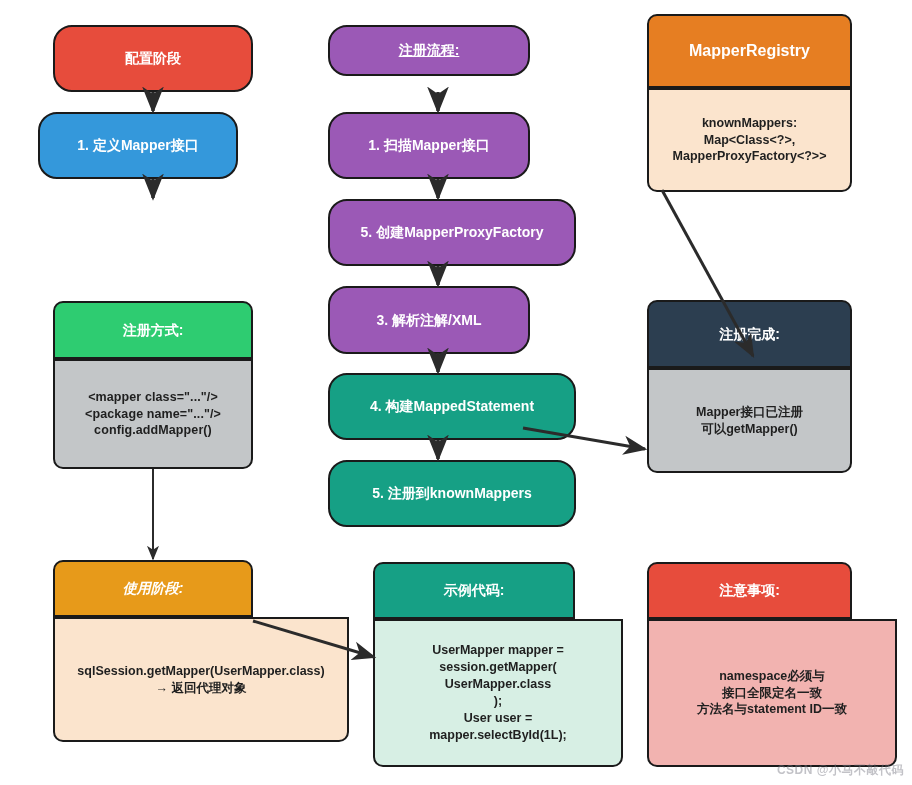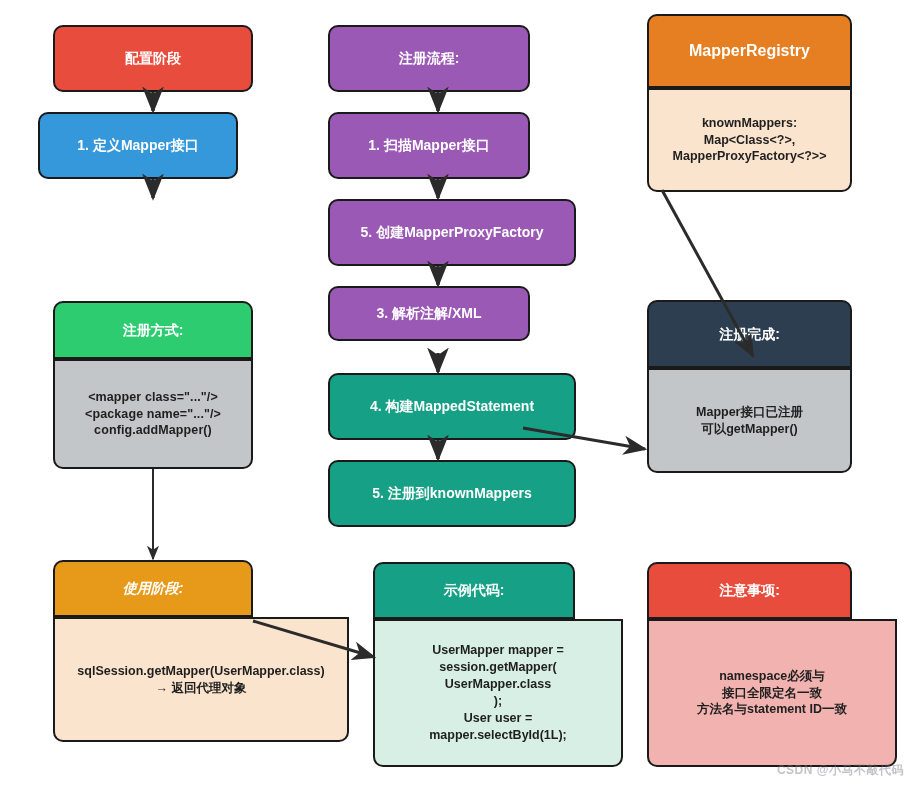--- a/index.html
+++ b/index.html
@@ -14,21 +14,21 @@
     position: relative;
     width: 912px;
     height: 785px;
     background: #ffffff;
     overflow: hidden;
   }
   .node {
     position: absolute;
     box-sizing: border-box;
     border: 2px solid #1a1a1a;
-    border-radius: 10px;
+    border-radius: 19px;
     display: flex;
     align-items: center;
     justify-content: center;
     text-align: center;
     font-weight: bold;
     line-height: 1.35;
     white-space: pre-line;
     z-index: 3;
   }
   
@@ -114,27 +114,27 @@
 
   <div class="node card-head" style="left:53px; top:301px; width:200px; height:58px; background:#2ecc71;">注册方式:</div>
   <div class="node card-body mono-ish" style="left:53px; top:359px; width:200px; height:110px; background:#c3c6c8;">&lt;mapper class="..."/&gt;
 &lt;package name="..."/&gt;
 config.addMapper()</div>
 
   <div class="node card-head" style="left:53px; top:560px; width:200px; height:57px; background:#e79a1a;font-style:italic;">使用阶段:</div>
   <div class="node card-body" style="left:53px; top:617px; width:296px; height:125px; background:#fbe4cd;">sqlSession.getMapper(UserMapper.class)
 → 返回代理对象</div>
 
-  <div class="node plain" style="left:328px; top:25px; width:202px; height:67px; background:#9b59b6;">注册流程:</div>
+  <div class="node plain" style="left:328px; top:25px; width:202px; height:51px; background:#9b59b6;text-decoration:underline;">注册流程:</div>
 
   <div class="node plain" style="left:328px; top:112px; width:202px; height:67px; background:#9b59b6;">1. 扫描Mapper接口</div>
 
   <div class="node plain" style="left:328px; top:199px; width:248px; height:67px; background:#9b59b6;">5. 创建MapperProxyFactory</div>
 
-  <div class="node plain" style="left:328px; top:286px; width:202px; height:55px; background:#9b59b6;">3. 解析注解/XML</div>
+  <div class="node plain" style="left:328px; top:286px; width:202px; height:68px; background:#9b59b6;">3. 解析注解/XML</div>
 
   <div class="node plain" style="left:328px; top:373px; width:248px; height:67px; background:#16a085;">4. 构建MappedStatement</div>
 
   <div class="node plain" style="left:328px; top:460px; width:248px; height:67px; background:#16a085;">5. 注册到knownMappers</div>
 
   <div class="node card-head" style="left:373px; top:562px; width:202px; height:57px; background:#16a085;">示例代码:</div>
   <div class="node card-body" style="left:373px; top:619px; width:250px; height:148px; background:#d7efe4;">UserMapper mapper =
 session.getMapper(
 UserMapper.class
 );

